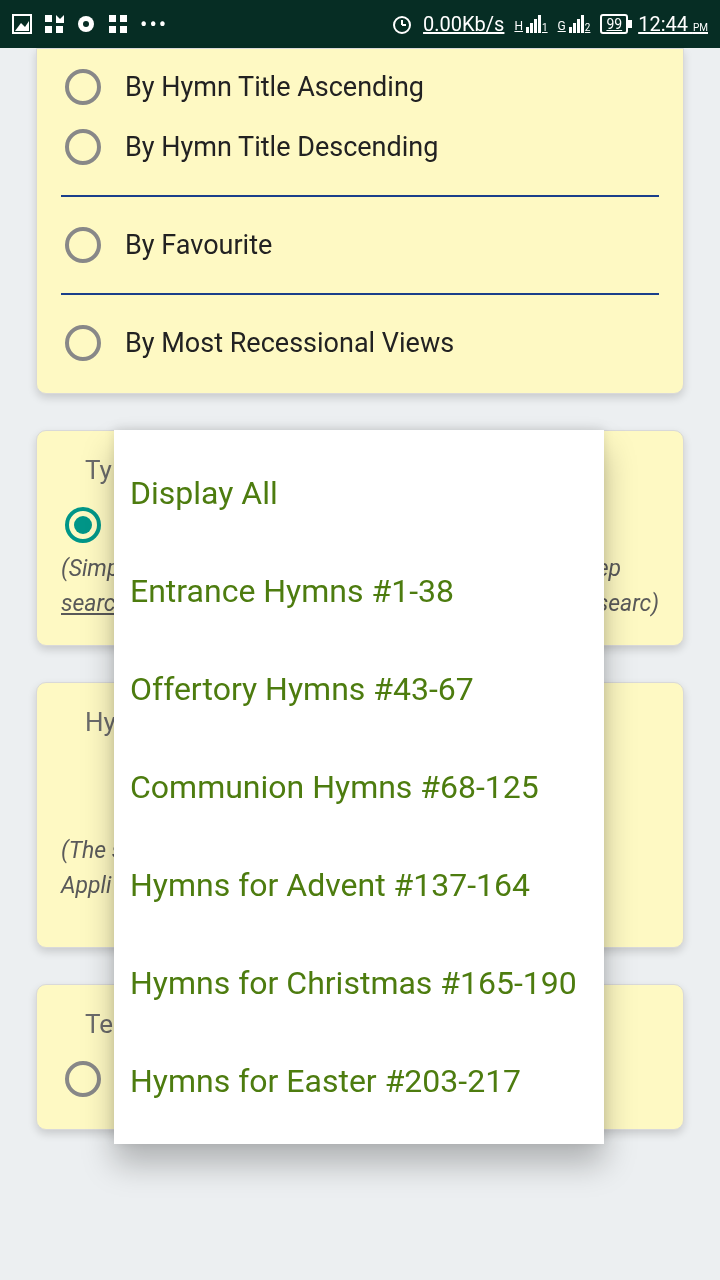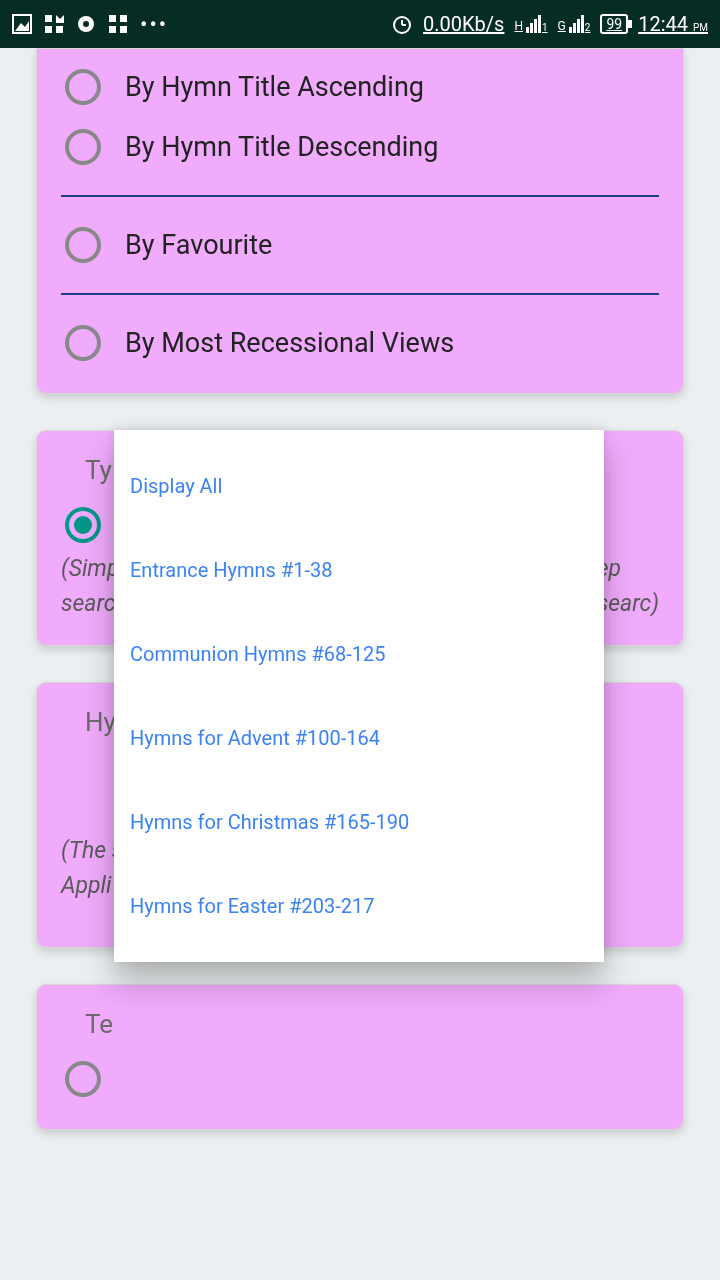--- a/index.html
+++ b/index.html
@@ -2,34 +2,34 @@
 <html><head>
 <meta charset="utf-8">
 <style>
   * { box-sizing: border-box; margin: 0; padding: 0; }
   html, body { width: 720px; height: 1280px; font-family: Roboto, Arial, sans-serif; background: #eceff1; overflow: hidden; }
   .status-bar { height: 48px; background: #062d24; color: #fff; display: flex; align-items: center; padding: 0 12px; font-size: 20px; justify-content: space-between; }
   .status-left { display: flex; align-items: center; gap: 12px; }
   .status-right { display: flex; align-items: center; gap: 10px; text-decoration: underline; }
   .sb-icon { display:inline-block; }
   .content { position: relative; padding: 0 36px; height: calc(1280px - 48px); }
-  .card { background: #f0abfc; border: 1px solid #d9d9d9; border-radius: 10px; box-shadow: 0 4px 8px rgba(0,0,0,0.15); padding: 20px 0 20px 0; margin-top: 36px; }
+  .card { background: #fef9c3; border: 1px solid #d9d9d9; border-radius: 10px; box-shadow: 0 4px 8px rgba(0,0,0,0.15); padding: 20px 0 20px 0; margin-top: 36px; }
   .card-first { margin-top: 0; border-top-left-radius:0; border-top-right-radius:0; padding-top:8px;}
   .radio-row { display: flex; align-items: center; gap: 24px; padding: 12px 28px; }
   .radio { width: 36px; height: 36px; border: 4px solid #888; border-radius: 50%; flex: 0 0 36px; position: relative; }
   .radio.selected { border-color: #009688; }
   .radio.selected::after { content:""; position:absolute; inset:5px; background:#009688; border-radius:50%; }
   .radio-label { font-size: 27px; color: #222; }
   .sep { height: 2px; background: #1a3f8b; margin: 18px 24px; }
   .card-title { font-size: 26px; color: #6b6b6b; padding: 4px 48px 10px; }
   .card-hint { font-size: 23px; font-style: italic; color: #5a5a5a; padding: 0 24px 8px; }
 
   
   .popup { position: absolute; left: 114px; top: 382px; width: 490px; background: #fff; box-shadow: 0 20px 30px rgba(0,0,0,0.25), 0 -2px 10px rgba(0,0,0,0.1); padding: 14px 0; }
-  .popup-item { font-size: 20px; color: #3b82f6; padding: 30px 16px; }
+  .popup-item { font-size: 32px; color: #4d7c0f; padding: 30px 16px; }
 
   
   svg { display:block; }
   .battery { border:2px solid #fff; border-radius:3px; padding:0 4px; font-size:14px; position:relative; }
   .battery::after { content:""; position:absolute; right:-6px; top:4px; width:4px; height:8px; background:#fff; }
 </style>
 </head>
 <body>
 
 <div class="status-bar">
@@ -119,21 +119,21 @@
 
   <div class="card" style="position:relative;">
     <div class="card-title">Ty</div>
     <div class="radio-row">
       <span class="radio selected"></span>
       <span class="radio-label"></span>
     </div>
     <div style="display:flex;justify-content:space-between;">
       <div>
         <div class="card-hint">(Simp</div>
-        <div class="card-hint" style="padding-top:0;">searc</div>
+        <div class="card-hint" style="padding-top:0;text-decoration:underline;">searc</div>
       </div>
       <div style="">
         <div class="card-hint">ep</div>
         <div class="card-hint" style="padding-top:0;">searc)</div>
       </div>
     </div>
   </div>
 
   <div class="card" style="height:266px;">
     <div class="card-title">Hy</div>
@@ -145,19 +145,20 @@
   <div class="card">
     <div class="card-title">Te</div>
     <div class="radio-row">
       <span class="radio"></span>
     </div>
   </div>
 
   <div class="popup">
     <div class="popup-item">Display All</div>
     <div class="popup-item">Entrance Hymns #1-38</div>
+    <div class="popup-item">Offertory Hymns #43-67</div>
     <div class="popup-item">Communion Hymns #68-125</div>
-    <div class="popup-item">Hymns for Advent #100-164</div>
+    <div class="popup-item">Hymns for Advent #137-164</div>
     <div class="popup-item">Hymns for Christmas #165-190</div>
     <div class="popup-item">Hymns for Easter #203-217</div>
   </div>
 
 </div>
 
 </body></html>

